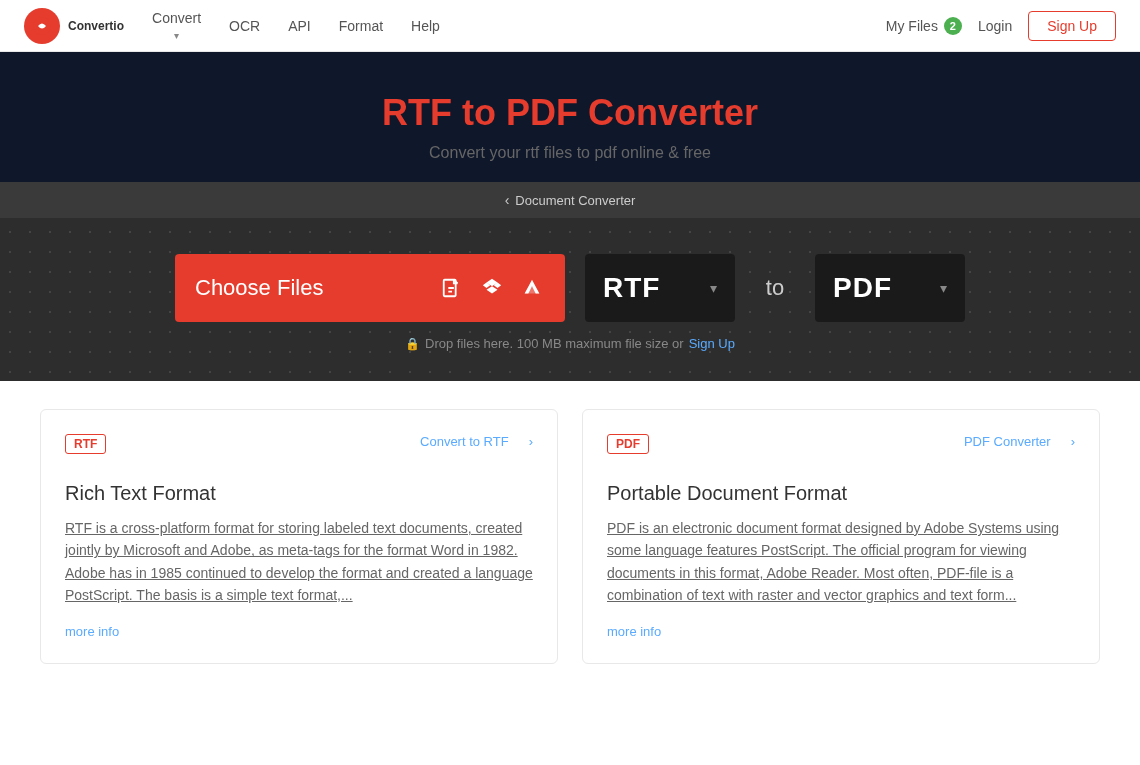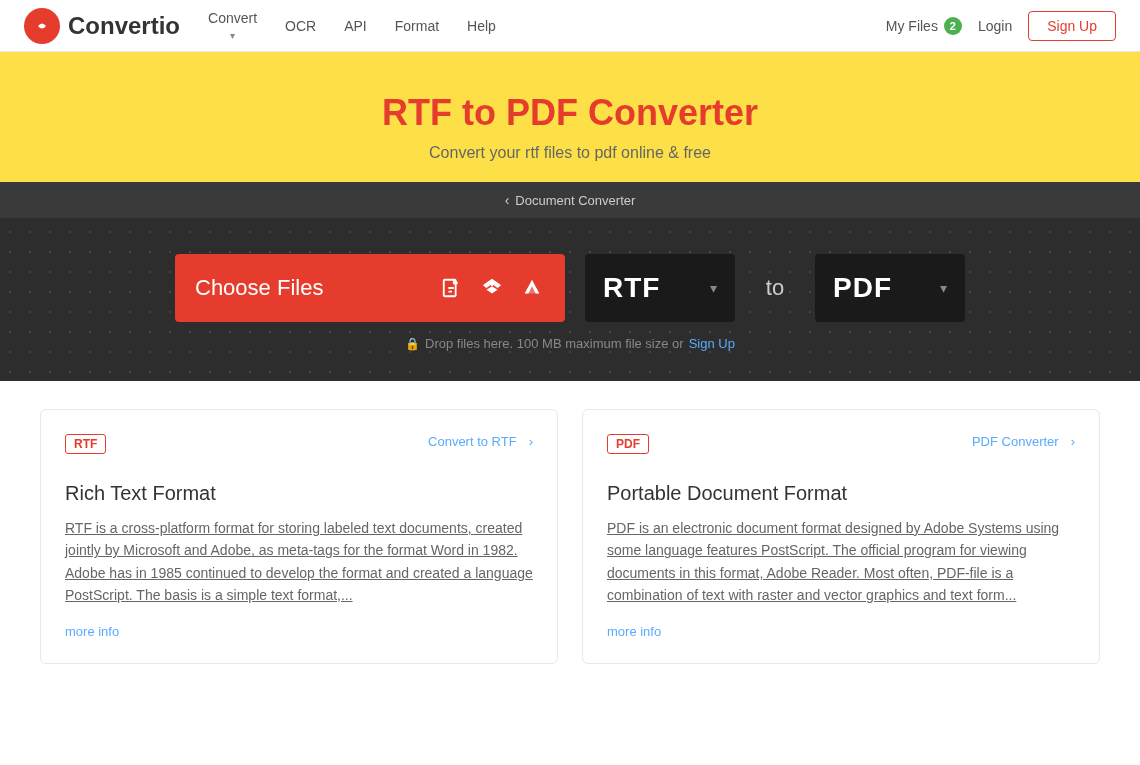--- a/index.html
+++ b/index.html
@@ -11,21 +11,21 @@
       padding: 0 24px; height: 52px; border-bottom: 1px solid #e8e8e8;
       background: #fff;
     }
     .navbar-left { display: flex; align-items: center; gap: 28px; }
     .logo { display: flex; align-items: center; gap: 8px; text-decoration: none; }
     .logo-icon {
       width: 36px; height: 36px; background: #e53c2d; border-radius: 50%;
       display: flex; align-items: center; justify-content: center;
       color: #fff; font-weight: bold; font-size: 16px;
     }
-    .logo-text { font-size: 24px; font-weight: 600; color: #333; }
+    .logo-text { font-size: 12px; font-weight: 600; color: #333; }
     .nav-item {
       display: flex; align-items: center; gap: 4px;
       color: #555; font-size: 14px; cursor: pointer; text-decoration: none;
       padding: 4px 0;
       flex-direction: column;
     }
     .nav-chevron { font-size: 10px; color: #888; }
     .navbar-right { display: flex; align-items: center; gap: 16px; }
     .my-files-btn {
       display: flex; align-items: center; gap: 6px;
@@ -39,21 +39,21 @@
     .login-btn { color: #555; font-size: 14px; cursor: pointer; text-decoration: none; }
     .signup-btn {
       border: 1.5px solid #e53c2d; color: #e53c2d; background: transparent;
       padding: 6px 18px; border-radius: 4px; font-size: 14px; cursor: pointer;
       font-weight: 500;
     }
 
     
     .hero {
       text-align: center; padding: 40px 20px 20px;
-      background: #fde047;
+      background: #0f172a;
     }
     .hero-title { font-size: 36px; font-weight: 600; color: #e53c2d; margin-bottom: 10px; }
     .hero-subtitle { font-size: 16px; color: #666; }
 
     
     .converter-panel {
       background: #2d2d2d;
       background-image: radial-gradient(circle, #444 1px, transparent 1px);
       background-size: 20px 20px;
       padding: 0;
@@ -117,21 +117,21 @@
     }
     .card-badge {
       display: inline-block; border: 1.5px solid;
       padding: 2px 8px; border-radius: 3px; font-size: 12px; font-weight: 600;
       margin-bottom: 14px;
     }
     .card-badge-rtf { color: #e53c2d; border-color: #e53c2d; }
     .card-badge-pdf { color: #e53c2d; border-color: #e53c2d; }
     .card-link {
       color: #5aabff; text-decoration: none; font-size: 13px;
-      display: flex; align-items: center; gap: 12px; float: right;
+      display: flex; align-items: center; gap: 20px; float: right;
     }
     .card-header { display: flex; align-items: flex-start; justify-content: space-between; margin-bottom: 14px; }
     .card-title { font-size: 20px; font-weight: 400; color: #333; margin-bottom: 12px; clear: both; }
     .card-desc { font-size: 14px; color: #666; line-height: 1.6; text-decoration: underline; }
     .more-info-link { color: #5aabff; text-decoration: none; font-size: 13px; }
   </style>
 </head>
 <body>
 
 <nav class="navbar">

